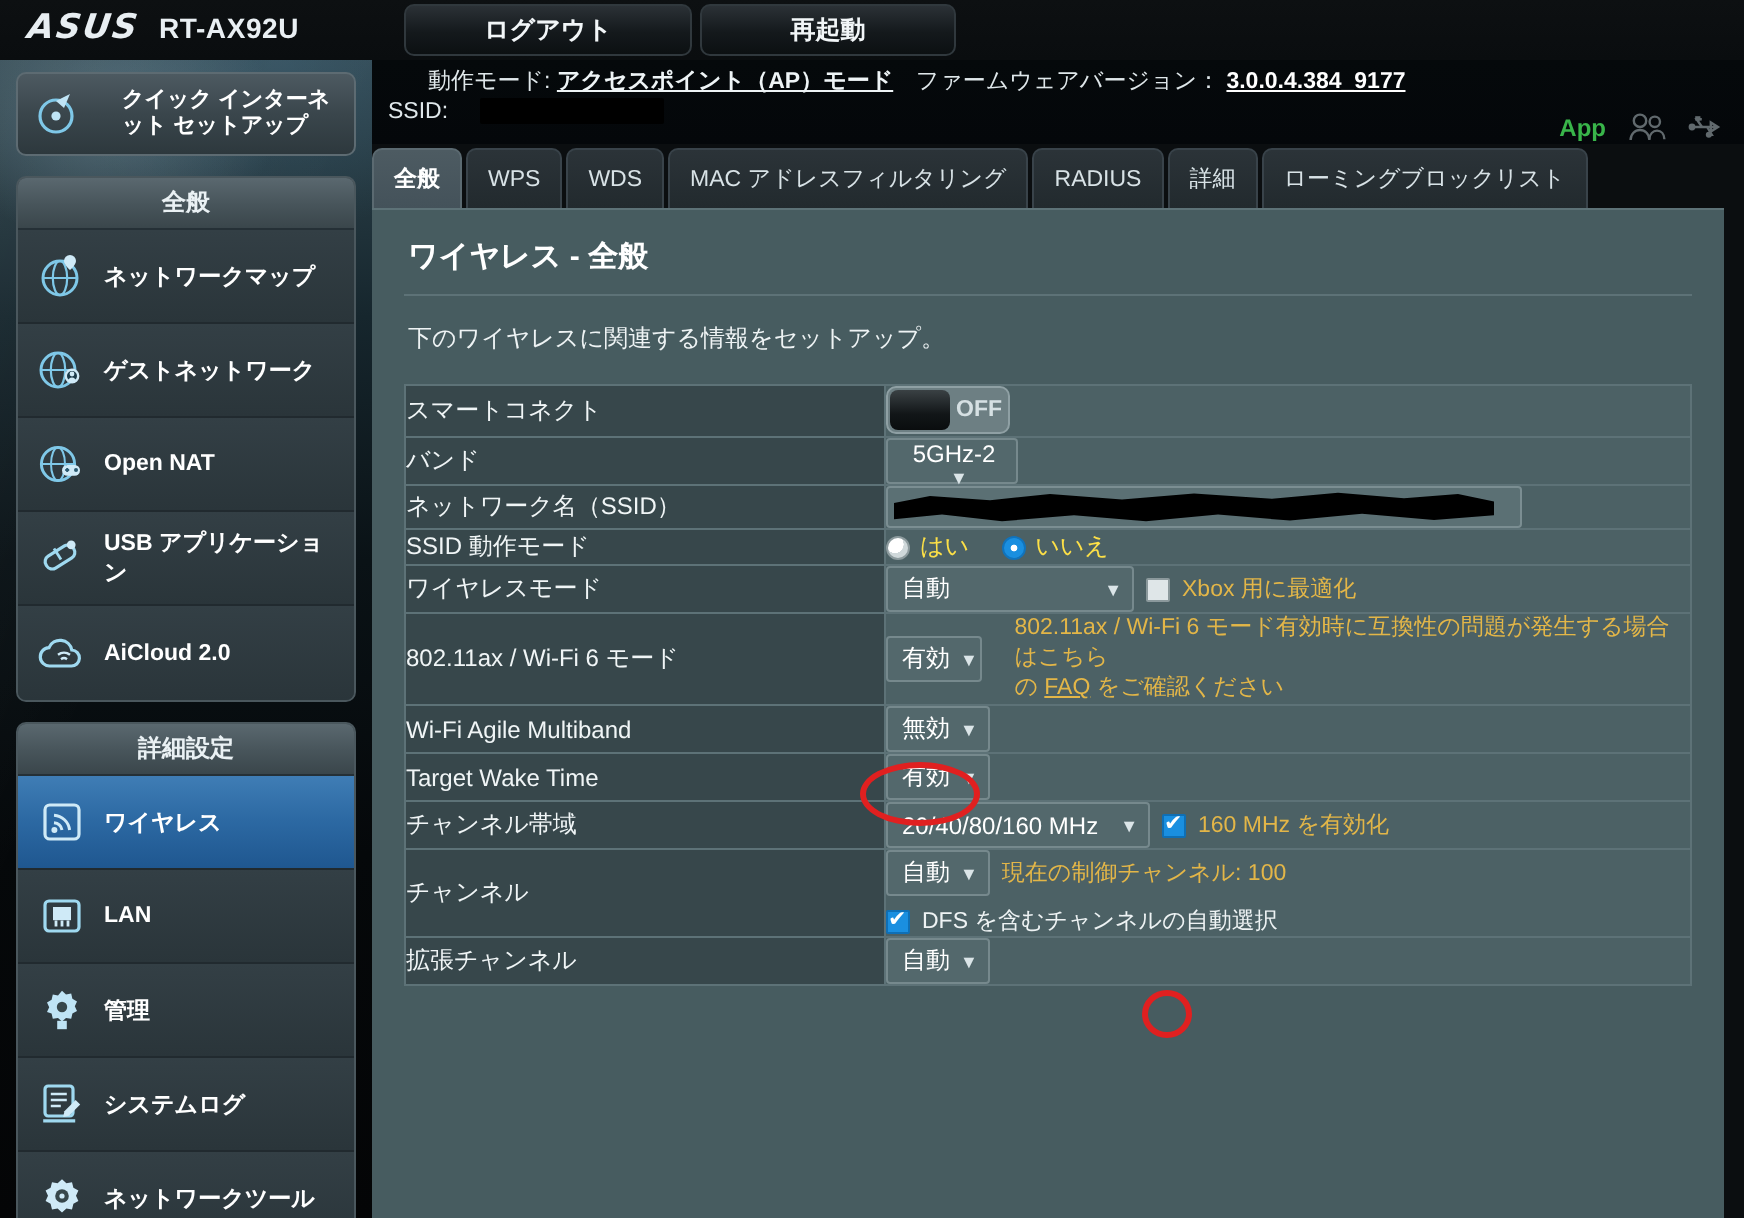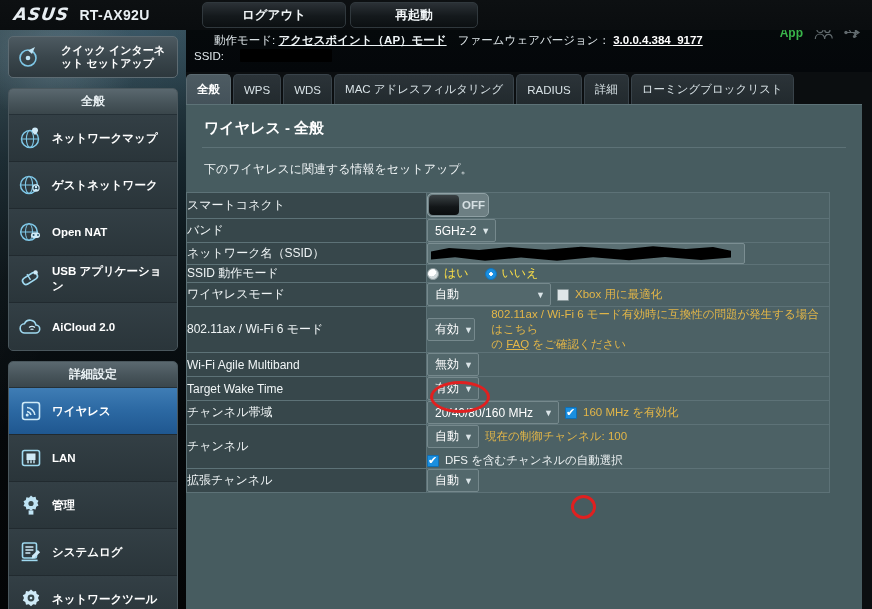--- a/index.html
+++ b/index.html
@@ -83,21 +83,21 @@
   .ssidline {
     position: absolute; left: 194px; top: 49px;
     font-size: 11.5px; color: #dfe7ea; z-index: 12;
     display: flex; align-items: center; gap: 13px;
   }
   .redact-ssid {
     display: inline-block; width: 92px; height: 13px;
     background: #000; margin-left: 3px; border-radius: 1px;
   }
   .topicons {
-    position: absolute; right: 8px; top: 25px; z-index: 14;
+    position: absolute; right: 8px; top: 56px; z-index: 14;
     display: flex; align-items: center; gap: 11px;
   }
   .app-link { color: #39b54a; font-size: 12px; font-weight: 700; cursor: pointer; }
   .ticon { opacity: .62; cursor: pointer; display: block; }
 
   
   .sidebar { position: absolute; left: 8px; top: 36px; width: 170px; z-index: 12; }
   .qis {
     height: 42px; border-radius: 5px;
     background: linear-gradient(180deg,#4d5a61 0%,#3a464c 50%,#2d383d 100%);
@@ -161,21 +161,21 @@
   .panel-title {
     padding: 14px 0 9px 18px;
     font-size: 15px; font-weight: 700; color: #fff;
   }
   .panel-sep { height: 1px; background: #5d7277; margin: 0 16px; }
   .panel-desc {
     padding: 13px 0 14px 18px; font-size: 12px; color: #eef3f4;
   }
 
   table.settings {
-    width: 644px; 
+    width: 644px; margin-left: 16px;
     border-collapse: collapse;
     border: 1px solid #5d7277;
     table-layout: fixed;
     padding-left: 30px;
   }
   table.settings td {
     border-bottom: 1px solid #5d7277;
     vertical-align: middle;
     padding: 0;
   }
@@ -210,21 +210,21 @@
 
   
   .sel {
     display: inline-flex; align-items: center; justify-content: space-between;
     height: 23px; padding: 0 5px 0 7px;
     background: #53686c; border: 1px solid #76898d; border-radius: 2px;
     color: #fff; font-size: 12px; cursor: pointer; white-space: nowrap;
   }
   .sel .chev { margin-left: 5px; font-size: 9px; color: #dbe5e8; }
   .sel.narrow { min-width: 46px; }
-  .sel.band { min-width: 66px; }
+  .sel.band { min-width: 66px; flex-direction: column; }
   .sel.wide { width: 124px; }
   .sel.bw { min-width: 132px; }
 
   .textfield {
     width: 318px; height: 21px;
     background: #5b7074; border: 1px solid #7b8e92; border-radius: 2px;
     position: relative; display: inline-block; vertical-align: middle;
   }
   .redact-field {
     position: absolute; left: 3px; top: 1px; width: 300px; height: 17px;

